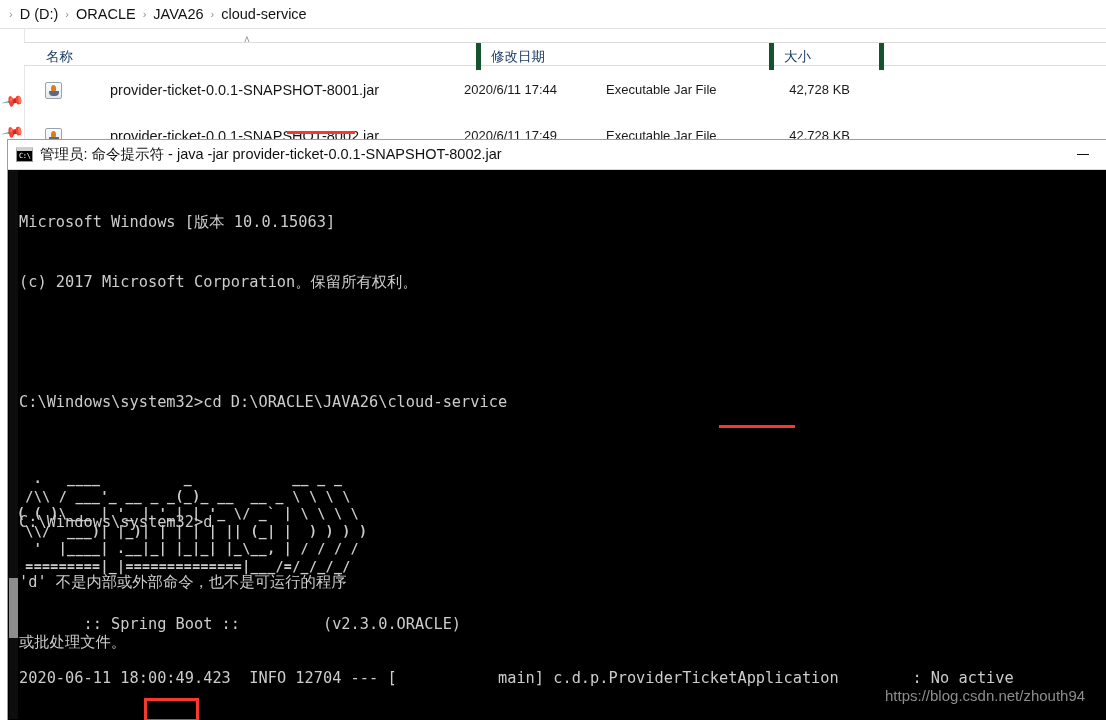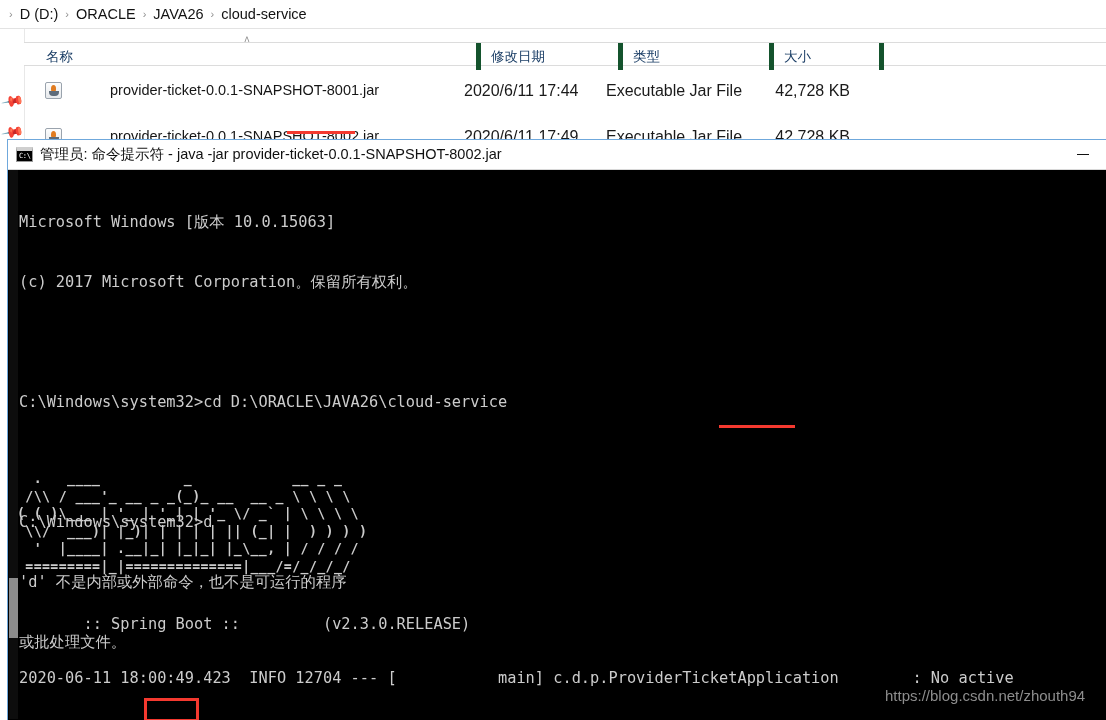--- a/index.html
+++ b/index.html
@@ -138,21 +138,21 @@
     content: "";
     position: absolute;
     left: 2.5px; bottom: 2px;
     width: 10px; height: 5px;
     background: #5d6b7a;
     border-radius: 0 0 4px 4px;
   }
   .fname { white-space: nowrap; }
   .fcell {
     position: absolute;
-    font-size: 16px;
+    font-size: 13px;
     color: #1a1a1a;
     white-space: nowrap;
   }
   .fcell.right { text-align: right; }
 
   
   .ann-underline {
     position: absolute;
     background: #f4392f;
     height: 3px;
@@ -312,21 +312,20 @@
   <div class="navpane">
     <div class="pin" style="left:4px; top:64px;">📌</div>
     <div class="pin" style="left:4px; top:95px;">📌</div>
   </div>
 
   <div class="sortmark">˄</div>
 
   <div class="col-head">
     <div class="hcell" style="left:12px; width:440px;">名称</div>
     <div class="hcell sep" style="left:452px; width:142px;">修改日期</div>
-    <div class="hcell sep" style="left:594px; width:151px;">类型</div>
     <div class="hcell sep" style="left:745px; width:110px;">大小</div>
     <div class="hcell sep" style="left:855px; width:1px;"></div>
   </div>
 
   <div class="filerow" style="top:82px;">
     <div class="jar-icon"></div>
     <div class="fname">provider-ticket-0.0.1-SNAPSHOT-8001.jar</div>
     <div class="fcell" style="left:440px;">2020/6/11 17:44</div>
     <div class="fcell" style="left:582px;">Executable Jar File</div>
     <div class="fcell right" style="left:713px; width:113px;">42,728 KB</div>
@@ -375,21 +374,21 @@
       
     </div>
 
     <div class="banner">  .   ____          _            __ _ _
  /\\ / ___'_ __ _ _(_)_ __  __ _ \ \ \ \
 ( ( )\___ | '_ | '_| | '_ \/ _` | \ \ \ \
  \\/  ___)| |_)| | | | | || (_| |  ) ) ) )
   '  |____| .__|_| |_|_| |_\__, | / / / /
  =========|_|==============|___/=/_/_/_/</div>
     <div class="banner-caption">
-      <span> :: Spring Boot ::</span><span>         </span><span>(v2.3.0.RELEASE)</span>
+      <span> :: Spring Boot ::</span><span>         </span><span>(v2.3.0.ORACLE)</span>
     </div>
 
     <div class="cmd-text" style="top:458px;">
       <span class="ln"><span>2020-06-11 18:00:49.423</span>  <span>INFO</span> <span>12704</span> <span>---</span> <span>[           main]</span> <span>c.d.p.ProviderTicketApplication</span>        <span>: No active</span></span>
       
       
       
       
       
     </div>

